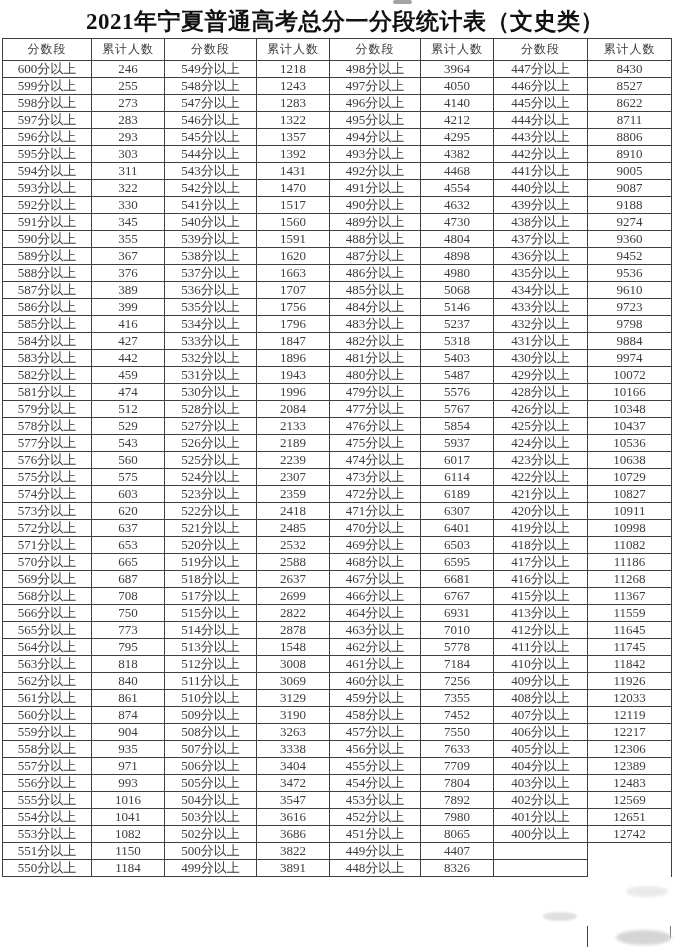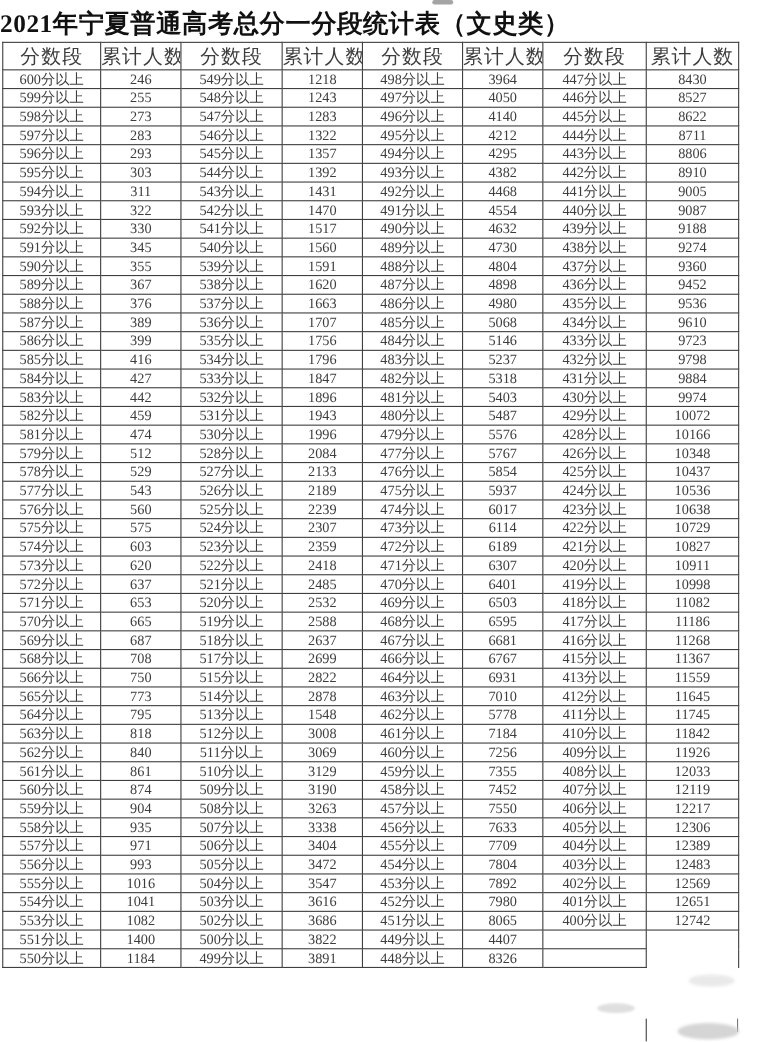--- a/index.html
+++ b/index.html
@@ -10,21 +10,21 @@
     background: #ffffff;
     overflow: hidden;
     font-family: "Liberation Serif", "DejaVu Serif", serif;
   }
   .title {
     margin: 0;
     position: absolute;
     top: 6px;
     left: 0;
     width: 690px;
-    text-align: left;
+    text-align: center;
     font-size: 23px;
     font-weight: bold;
     color: #111111;
     letter-spacing: 0.5px;
     white-space: nowrap;
   }
   table.score-table {
     position: absolute;
     top: 38px;
     left: 2px;
@@ -36,21 +36,21 @@
     border: 1px solid #3f3f3f;
     padding: 0;
     text-align: center;
     vertical-align: middle;
     color: #3d3d3d;
     white-space: nowrap;
     overflow: hidden;
   }
   .score-table th {
     height: 21px;
-    font-size: 18px;
+    font-size: 12px;
     font-weight: normal;
     letter-spacing: 1px;
   }
   .score-table td {
     height: 16px;
     font-size: 13px;
     line-height: 16px;
   }
   
   .score-table td.cut-h {
@@ -564,21 +564,21 @@
           <td>1082</td>
           <td>502分以上</td>
           <td>3686</td>
           <td>451分以上</td>
           <td>8065</td>
           <td>400分以上</td>
           <td>12742</td>
         </tr>
         <tr>
           <td>551分以上</td>
-          <td>1400</td>
+          <td>1150</td>
           <td>500分以上</td>
           <td>3822</td>
           <td>449分以上</td>
           <td>4407</td>
           <td></td>
           <td class="cut-h"></td>
         </tr>
         <tr>
           <td>550分以上</td>
           <td>1184</td>

